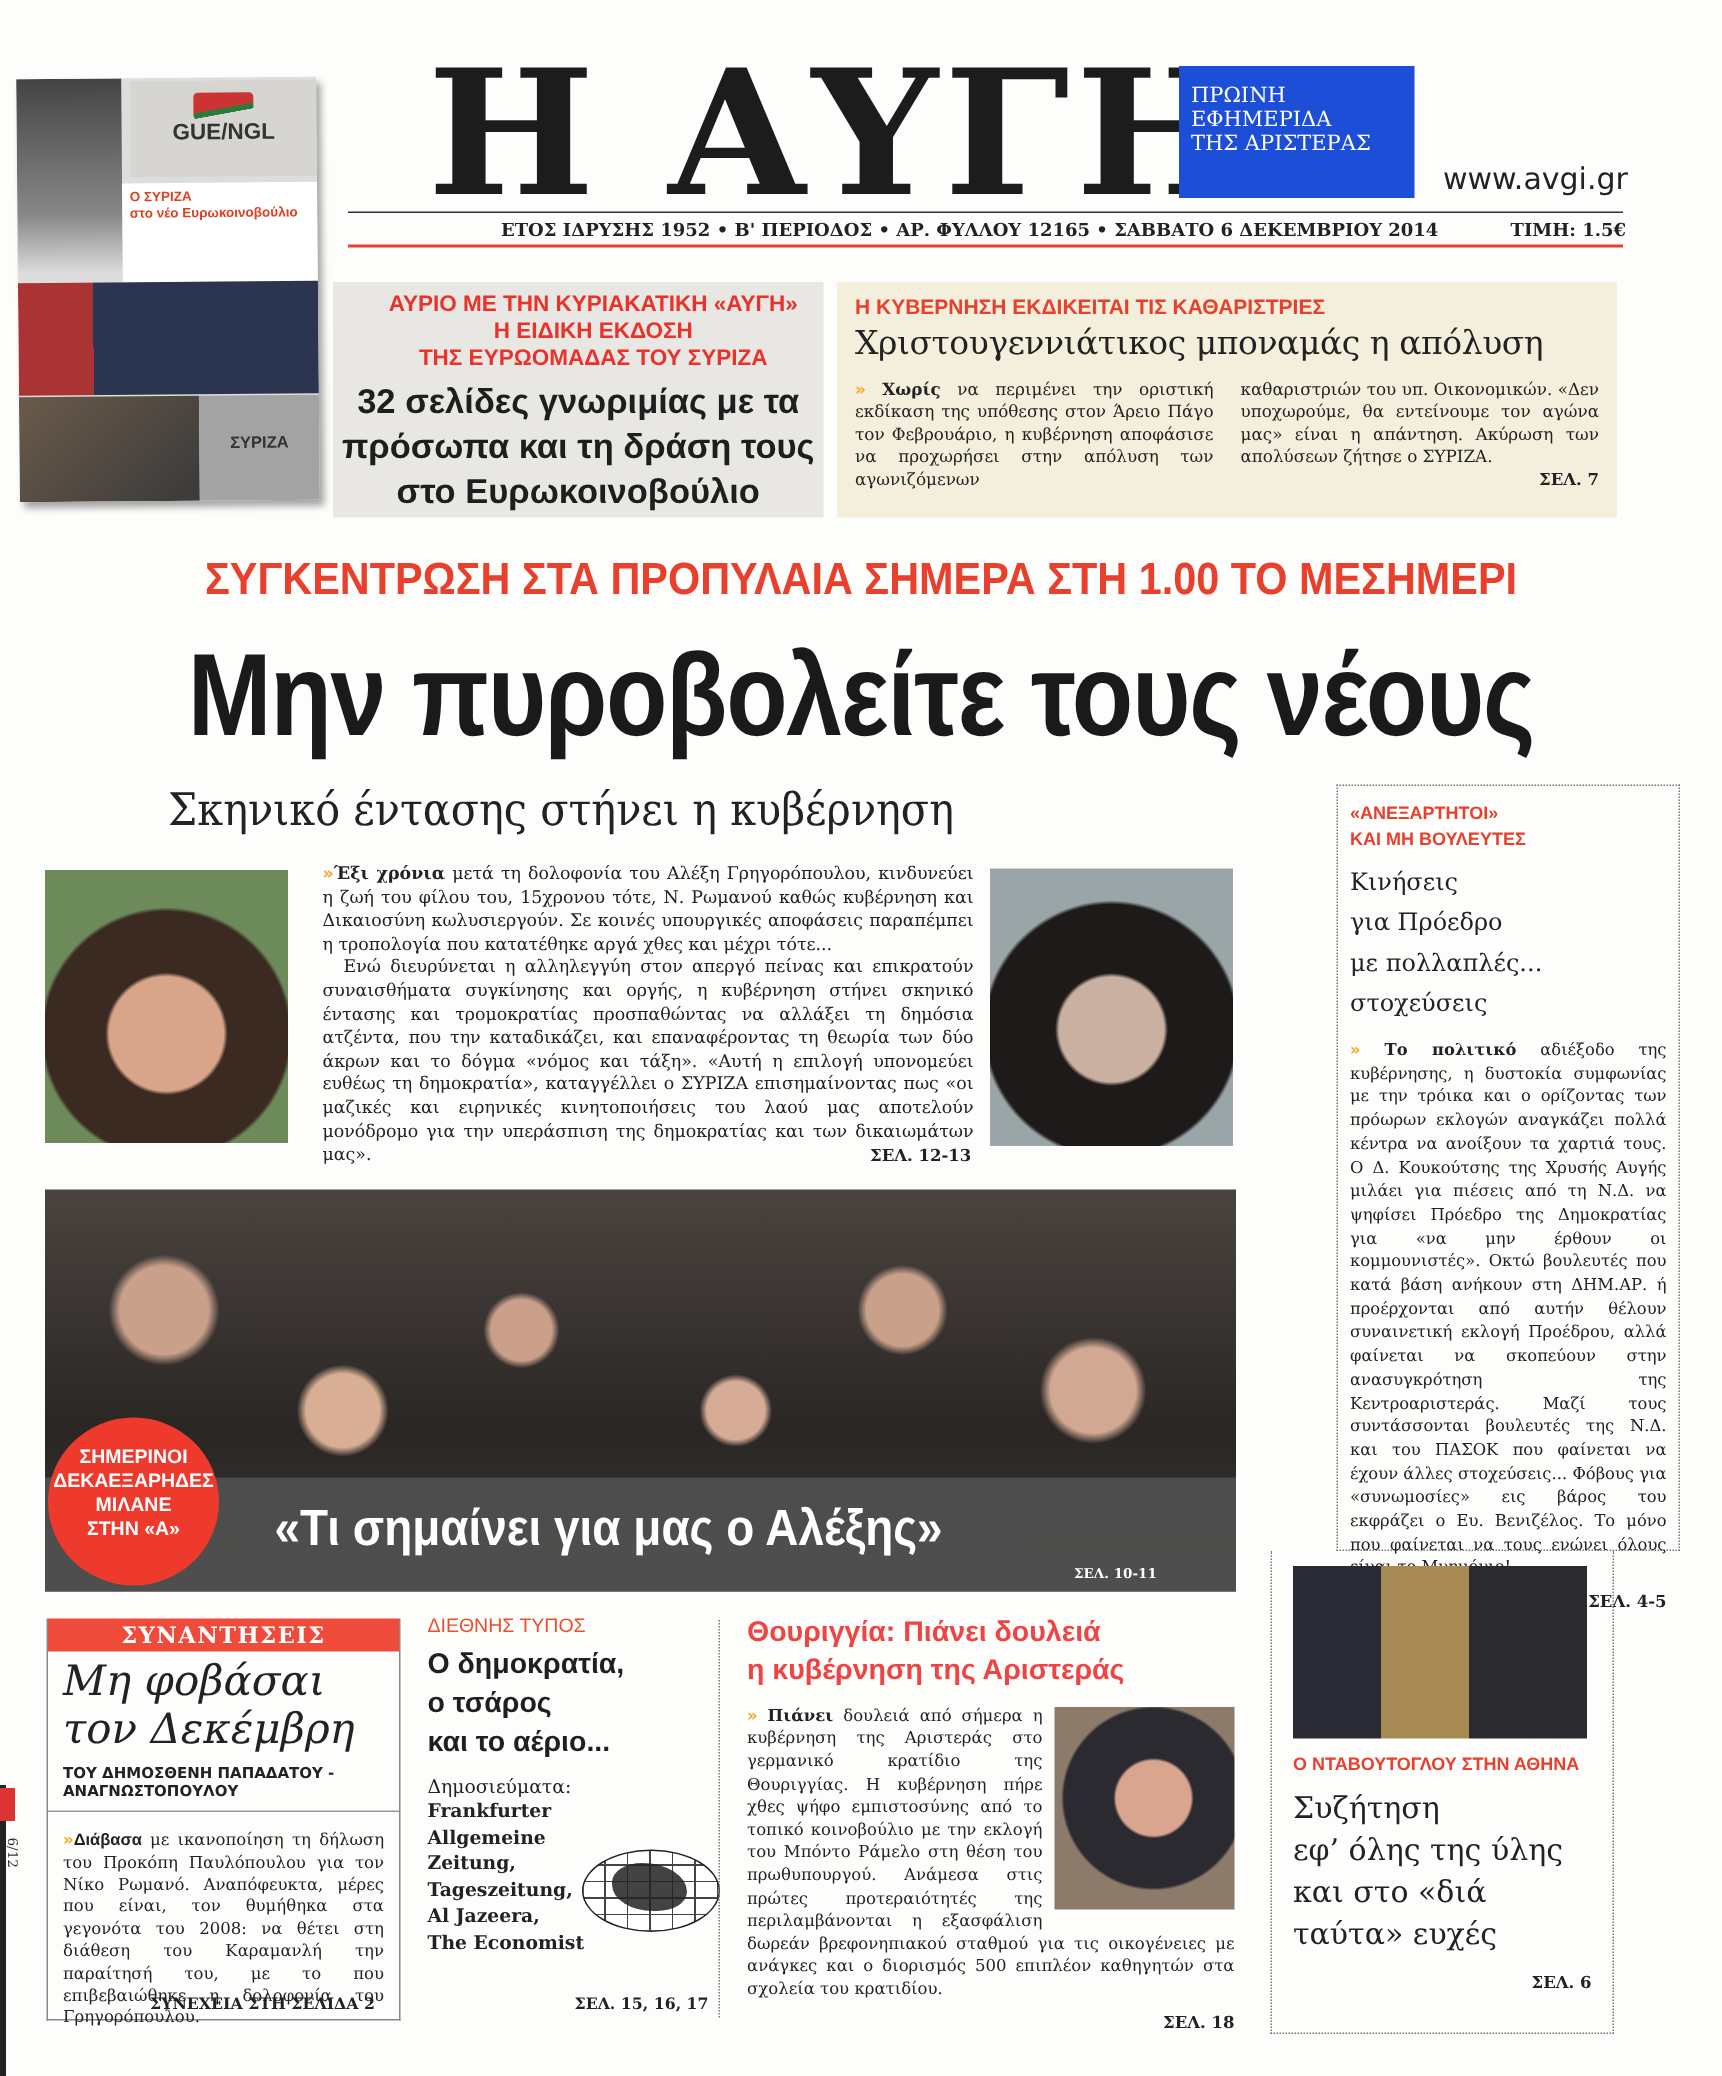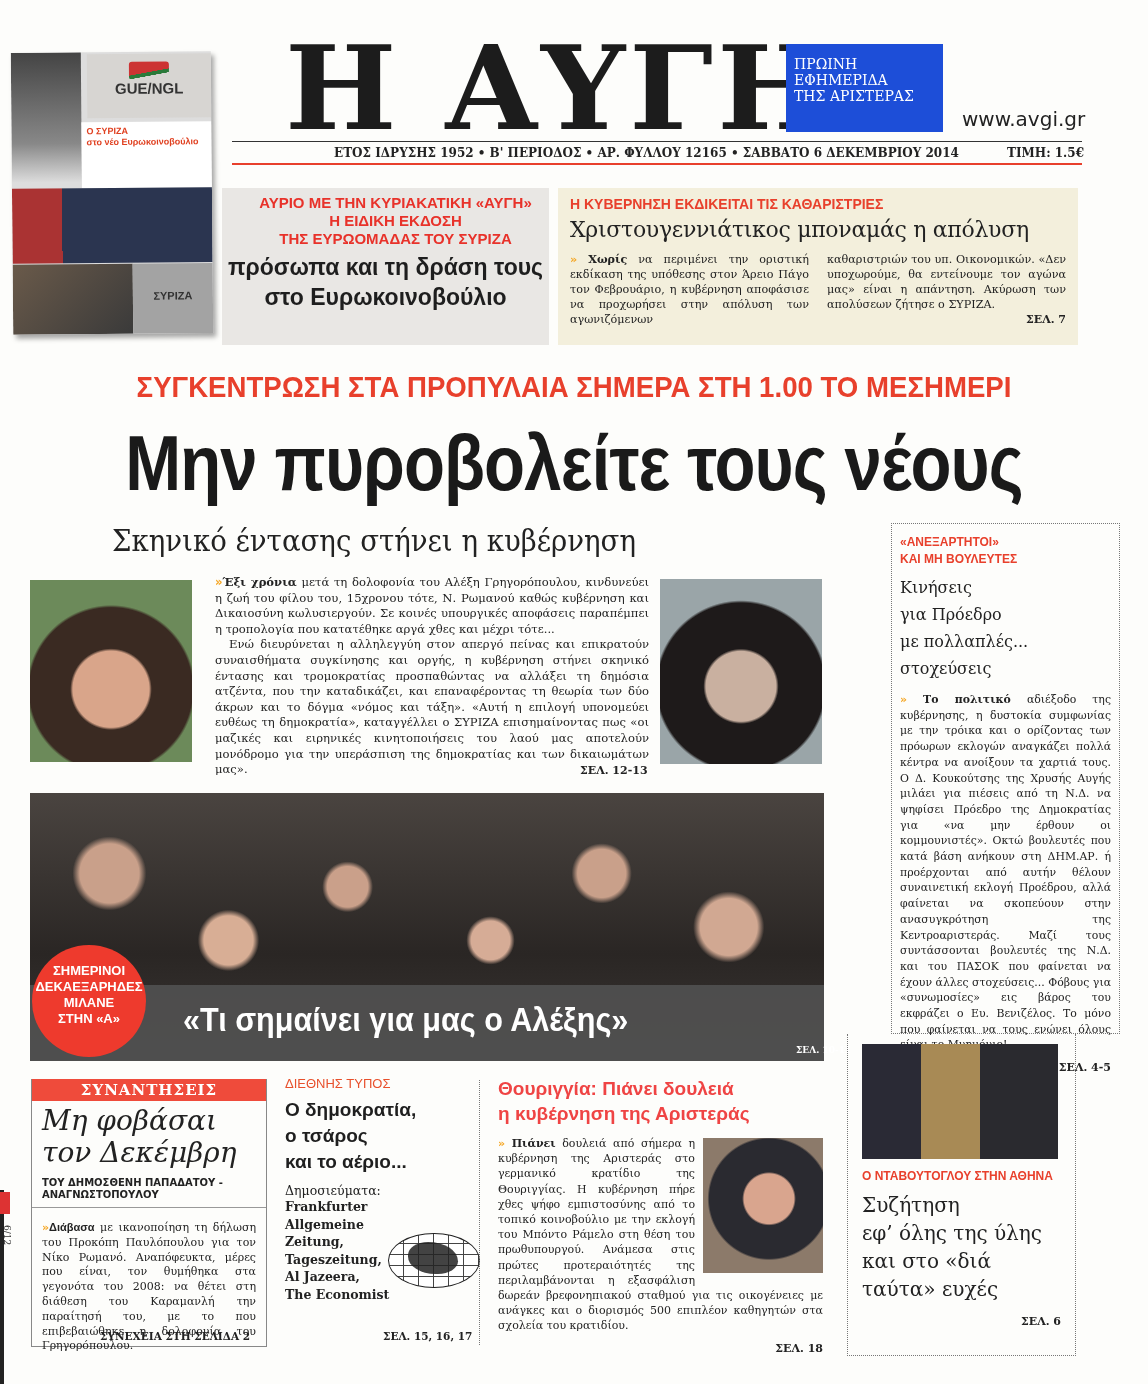--- a/index.html
+++ b/index.html
@@ -67,21 +67,21 @@
      radial-gradient(circle at 10% 30%, #c9a08a 0 4%, transparent 5%),
      radial-gradient(circle at 25% 55%, #d8ae95 0 4%, transparent 5%),
      radial-gradient(circle at 40% 35%, #caa08a 0 4%, transparent 5%),
      radial-gradient(circle at 58% 55%, #d6ac96 0 4%, transparent 5%),
      radial-gradient(circle at 72% 30%, #c9a08a 0 4%, transparent 5%),
      radial-gradient(circle at 88% 50%, #d1a892 0 4%, transparent 5%),
      linear-gradient(180deg,#4a4440,#2a2624 60%,#3a3634); }
   #crowd-band { left: 30px; top: 985px; width: 794px; height: 76px; background: rgba(80,80,80,0.92); }
   #crowd-bubble { left: 32px; top: 945px; width: 114px; height: 112px; border-radius: 50%; background: #ee3a2d; color: #fff; text-align: center; font-family: "Liberation Sans", sans-serif; font-weight: bold; font-size: 13px; line-height: 16px; padding-top: 18px; }
   #crowd-headline { left: 183px; top: 1000px; font-family: "Liberation Sans", sans-serif; font-weight: bold; font-size: 34px; color: #fff; transform: scaleX(0.9); transform-origin: left; }
-  #crowd-ref { left: 796px; top: 1045px; color: #fff; font-size: 9px; }
+  #crowd-ref { left: 716px; top: 1045px; color: #fff; font-size: 9px; }
 
   
   #enc { left: 31px; top: 1079px; width: 236px; height: 268px; border: 1px solid #888; border-top: none; }
   #enc-banner { background: #ef4b3b; color: #fff; text-align: center; font-family: "DejaVu Serif", serif; font-weight: bold; font-size: 15px; letter-spacing: 1px; height: 22px; line-height: 22px; }
   #enc-title { font-family: "DejaVu Serif", serif; font-style: italic; font-size: 28px; line-height: 32px; color: #222; padding: 4px 10px 0; }
   #enc-author { font-family: "DejaVu Sans", sans-serif; font-weight: bold; font-size: 10px; line-height: 12px; padding: 8px 10px 0 10px; }
   #enc-body { font-size: 11px; line-height: 14.8px; text-align: justify; padding: 12px 10px 0 10px; border-top: 1px solid #999; margin-top: 6px; }
   #enc-cont { position: absolute; right: 16px; bottom: 4px; font-family: "DejaVu Serif", serif; font-weight: bold; font-size: 10.5px; }
   #page-tab { left: 0; top: 1192px; width: 10px; height: 22px; background: #d33; }
   #page-num { left: 0; top: 1225px; font-size: 9px; color: #333; transform: rotate(90deg); transform-origin: left top; left: 12px; }
@@ -143,20 +143,21 @@
   <div class="c-syriza">ΣΥΡΙΖΑ</div>
 </div>
 
 <div class="abs" id="promo">
   <div id="promo-kicker">
     <div>ΑΥΡΙΟ ΜΕ ΤΗΝ ΚΥΡΙΑΚΑΤΙΚΗ «ΑΥΓΗ»</div>
     <div>Η ΕΙΔΙΚΗ ΕΚΔΟΣΗ</div>
     <div>ΤΗΣ ΕΥΡΩΟΜΑΔΑΣ ΤΟΥ ΣΥΡΙΖΑ</div>
   </div>
   <div id="promo-title">
+    <div>32 σελίδες γνωριμίας με τα</div>
     <div>πρόσωπα και τη δράση τους</div>
     <div>στο Ευρωκοινοβούλιο</div>
   </div>
 </div>
 
 <div class="abs" id="cleaners">
   <div id="cleaners-kicker">Η ΚΥΒΕΡΝΗΣΗ ΕΚΔΙΚΕΙΤΑΙ ΤΙΣ ΚΑΘΑΡΙΣΤΡΙΕΣ</div>
   <div id="cleaners-title">Χριστουγεννιάτικος μποναμάς η απόλυση</div>
   <div id="cleaners-body">
     <div class="col"><span class="chev">»</span> <b>Χωρίς</b> <span>να περιμένει την οριστική εκδίκαση της υπόθεσης στον Άρειο Πάγο τον Φεβρουάριο, η κυβέρνηση αποφάσισε να προχωρήσει στην απόλυση των αγωνιζόμενων</span></div>

